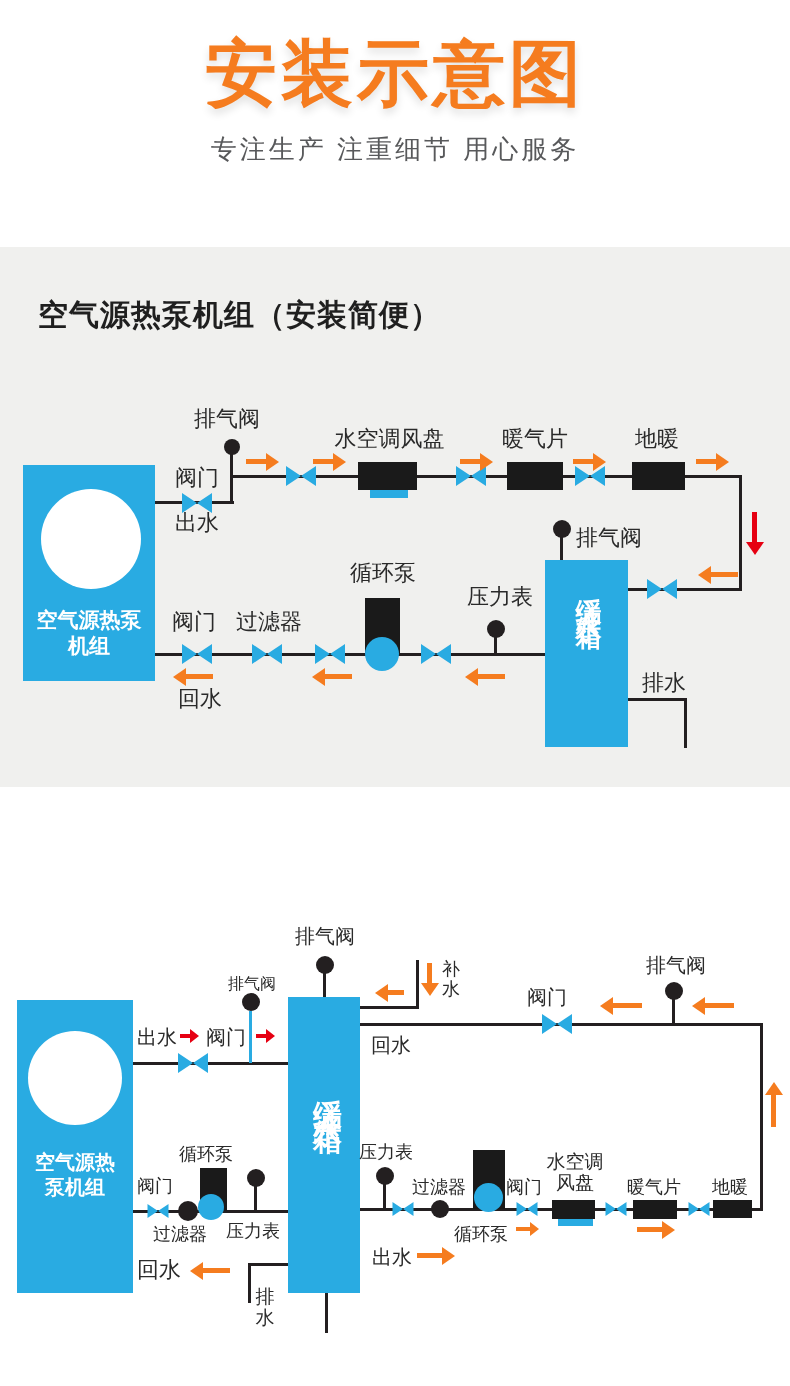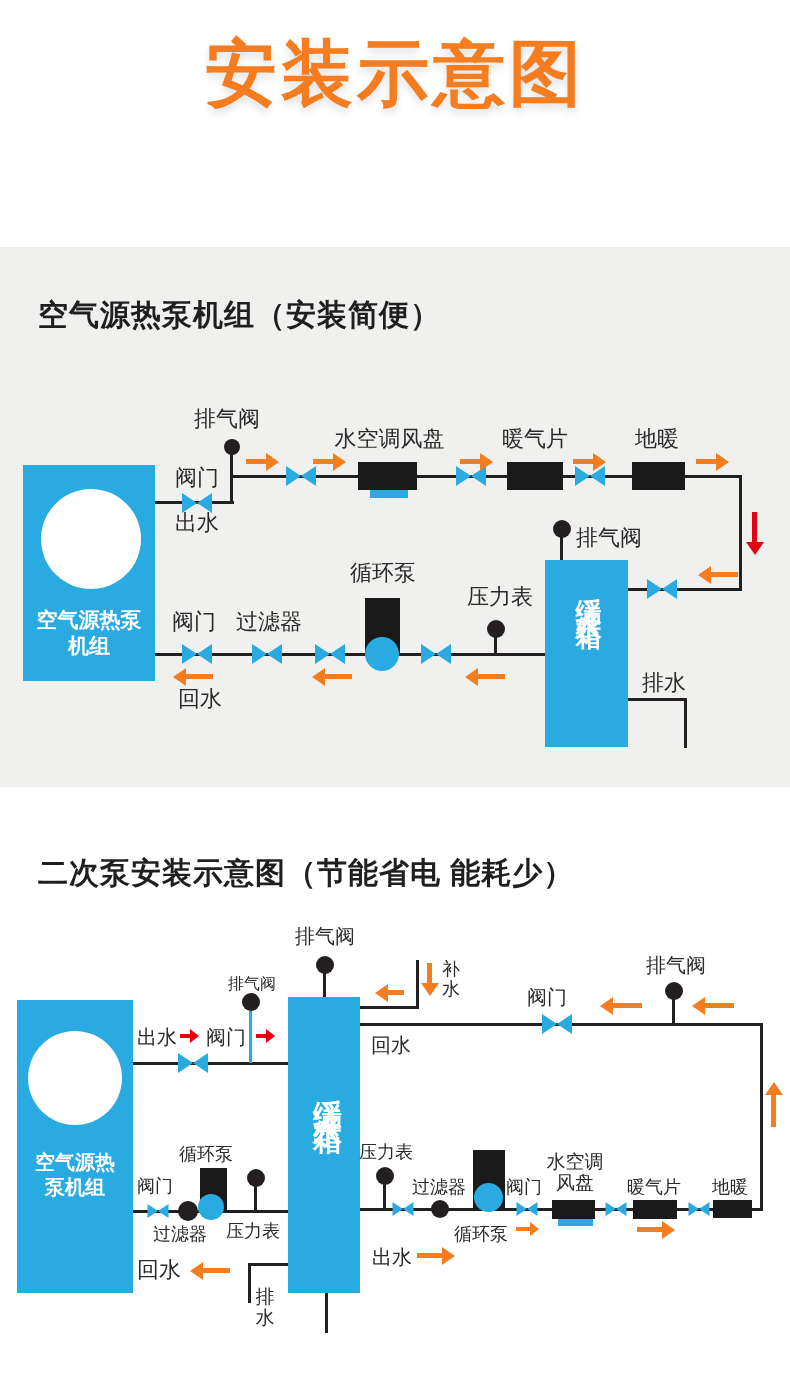--- a/index.html
+++ b/index.html
@@ -46,20 +46,21 @@
   .ar-u::after{content:"";position:absolute;bottom:100%;left:50%;transform:translateX(-50%);
     border-bottom:13px solid currentColor;border-left:9px solid transparent;border-right:9px solid transparent;}
   .ar-r.sm{height:4px;} .ar-r.sm::after{border-left-width:9px;border-top-width:7px;border-bottom-width:7px;}
 </style>
 </head>
 <body>
 
 <div class="page">
 
   <div class="hd-title">安装示意图</div>
+  <div class="hd-sub">专注生产 注重细节 用心服务</div>
 
   <div class="sec sec1">
     <div class="sec-title" style="left:38px;top:48px;">空气源热泵机组（安装简便）</div>
 
     <div class="pipe" style="left:155px;top:254px;width:79px;height:3px;"></div>
     <div class="pipe" style="left:230px;top:200px;width:3px;height:56px;"></div>
     <div class="pipe" style="left:232px;top:228px;width:510px;height:3px;"></div>
     <div class="pipe" style="left:739px;top:228px;width:3px;height:116px;"></div>
     <div class="pipe" style="left:628px;top:341px;width:114px;height:3px;"></div>
     <div class="pipe" style="left:155px;top:406px;width:390px;height:3px;"></div>
@@ -135,21 +136,20 @@
     <div class="lbl" style="left:576px;top:279px;width:84px;font-size:22px;text-align:left;">排气阀</div>
     <div class="lbl" style="left:458px;top:338px;width:84px;font-size:22px;">压力表</div>
     <div class="lbl" style="left:341px;top:314px;width:84px;font-size:22px;">循环泵</div>
     <div class="lbl" style="left:164px;top:363px;width:60px;font-size:22px;">阀门</div>
     <div class="lbl" style="left:229px;top:363px;width:80px;font-size:22px;">过滤器</div>
     <div class="lbl" style="left:170px;top:440px;width:60px;font-size:22px;">回水</div>
     <div class="lbl" style="left:634px;top:424px;width:60px;font-size:22px;">排水</div>
   </div>
 
   <div class="sec sec2">
-    <div class="sec-title" style="left:38px;top:13px;">二次泵安装示意图（节能省电 能耗少）</div>
 
     <div class="pipe" style="left:133px;top:222px;width:155px;height:3px;"></div>
     <div class="pipe" style="left:323px;top:125px;width:3px;height:32px;"></div>
     <div class="bpipe" style="left:249px;top:171px;width:3px;height:52px;"></div>
     <div class="pipe" style="left:416px;top:120px;width:3px;height:49px;"></div>
     <div class="pipe" style="left:360px;top:166px;width:59px;height:3px;"></div>
     <div class="pipe" style="left:360px;top:183px;width:403px;height:3px;"></div>
     <div class="pipe" style="left:760px;top:183px;width:3px;height:188px;"></div>
     <div class="pipe" style="left:672px;top:158px;width:3px;height:26px;"></div>
     <div class="pipe" style="left:360px;top:368px;width:403px;height:3px;"></div>

